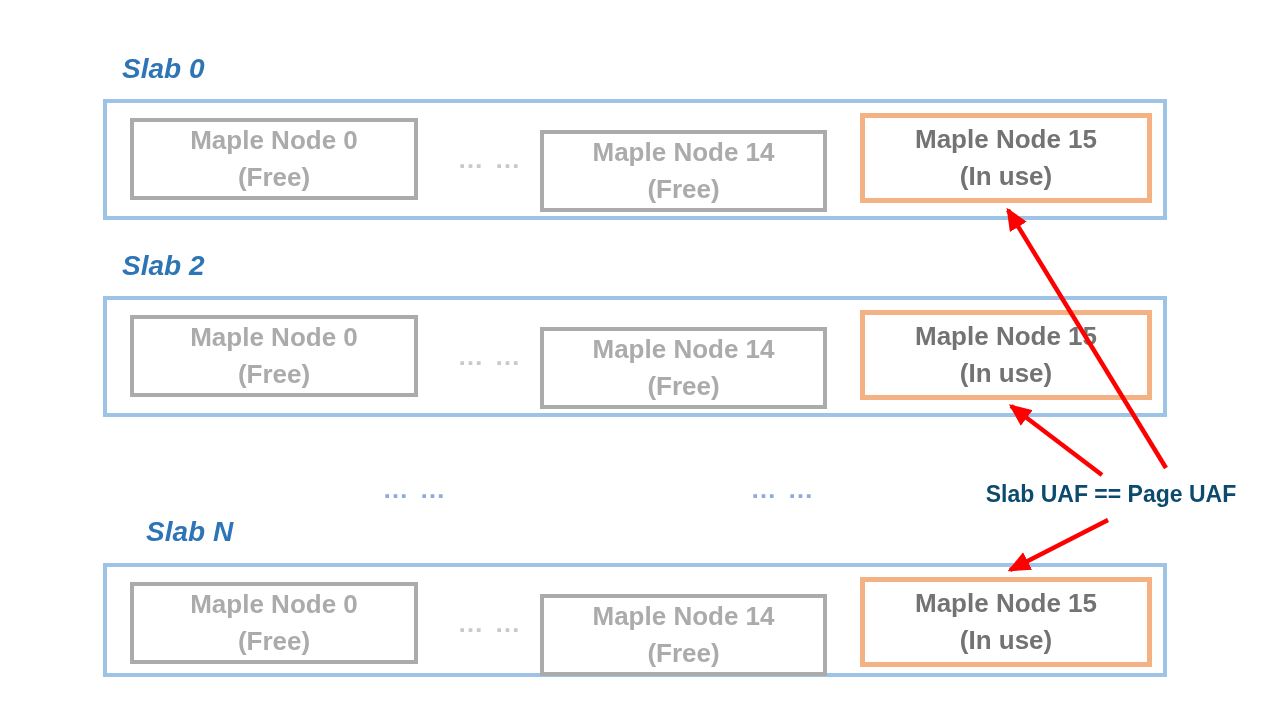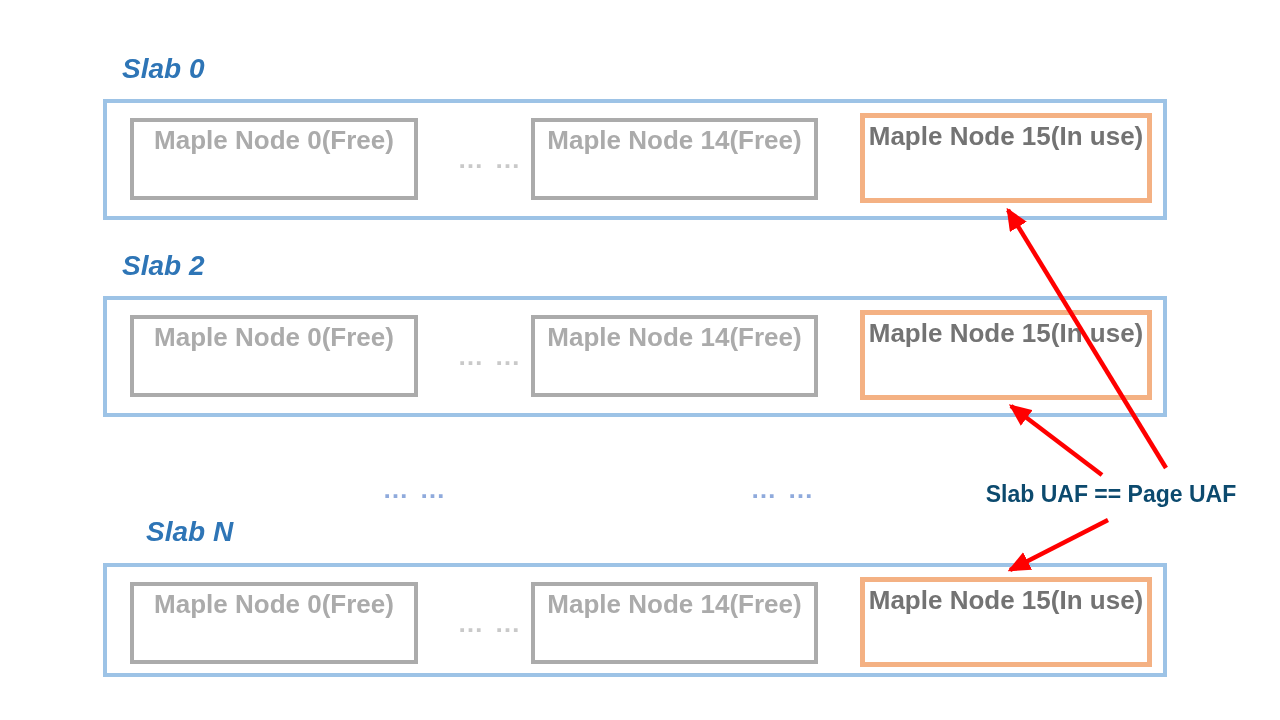--- a/index.html
+++ b/index.html
@@ -52,38 +52,38 @@
   }
   .slab.s0 { top: 99px;  height: 121px; }
   .slab.s1 { top: 296px; height: 121px; }
   .slab.sn { top: 563px; height: 114px; }
 
   
   .node {
     position: absolute;
     box-sizing: border-box;
     display: flex;
-    flex-direction: row;
+    flex-direction: column;
     justify-content: center;
     text-align: center;
     font-weight: bold;
     font-size: 26px;
     line-height: 37px;
     background: #ffffff;
     white-space: nowrap;
   }
   .node.free {
     border: 4px solid #ABABAB;
     color: #ABABAB;
     top: 15px;
     width: 288px;
     height: 82px;
   }
   .node.free.n0  { left: 23px; }
-  .node.free.n14 { left: 424px; width: 287px; }
+  .node.free.n14 { left: 433px; width: 287px; margin-top: 12px; }
   .node.inuse {
     border: 5px solid #F4B183;
     color: #737373;
     left: 753px;
     top: 10px;
     width: 292px;
     height: 90px;
   }
 
   

